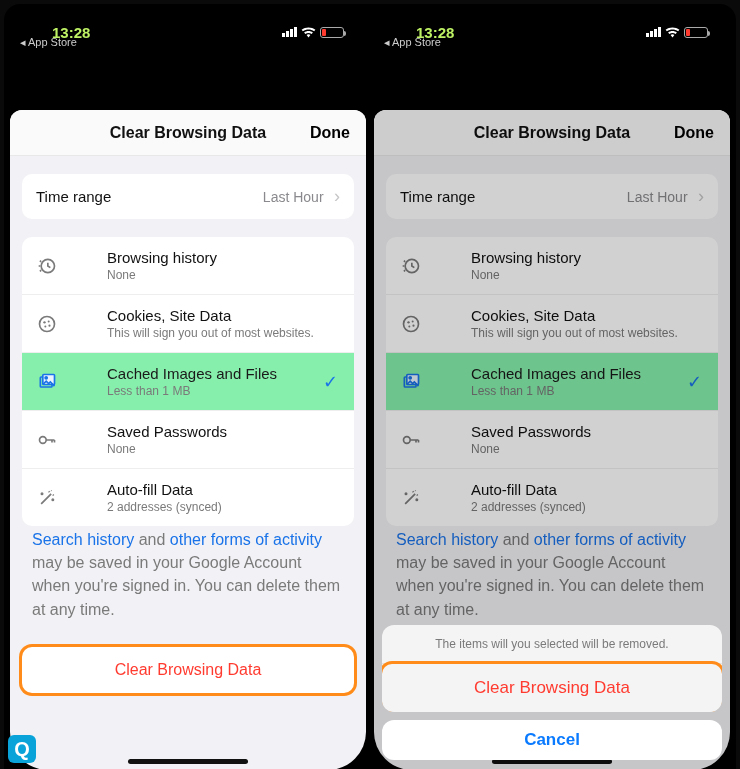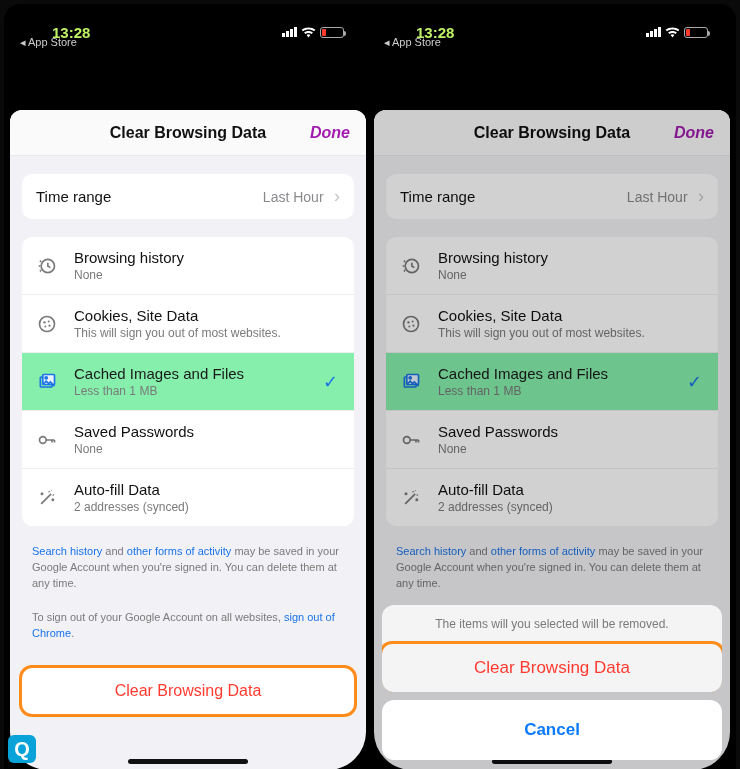--- a/index.html
+++ b/index.html
@@ -85,52 +85,53 @@
   .sheet-header {
     height: 46px;
     display: flex;
     align-items: center;
     justify-content: center;
     position: relative;
     background: #fafafa;
     border-bottom: 1px solid #e8e8e8;
   }
   .sheet-title { font-size: 16px; font-weight: 600; color:#111; }
-  .done-btn { position:absolute; right:16px; color:#a21caf; font-size:16px; font-weight:600;font-style:italic; }
+  .done-btn { position:absolute; right:16px; color:#000000; font-size:16px; font-weight:600; }
   .group {
     margin: 18px 12px 0;
     background:#fff;
     border-radius: 10px;
     overflow:hidden;
   }
   .row {
     display:flex; align-items:center;
     padding: 12px 14px;
     border-bottom: 1px solid #eee;
     position: relative;
+    gap: 33px;
   }
   .row:last-child { border-bottom:none; }
   .row.time { justify-content: space-between; }
   .row .label-pair { flex:1; margin-left: 16px; }
   .row .title { font-size:15px; color:#111; font-weight:500; }
   .row .sub { font-size:12px; color:#7a7a7a; margin-top:2px; }
   .chev { color:#c6c6c8; font-size:18px; margin-left:6px; }
   .tr-val { color:#8a8a8e; font-size:14px; }
   .ic {
     width: 22px; height:22px; display:flex; align-items:center; justify-content:center;
     color:#7a7a7a; flex-shrink:0;
   }
   .ic svg { width:20px; height:20px; }
   .row.selected { background:#86efac; }
   .row.selected .ic { color:#1a73e8; }
   .row.selected .title { color:#1a1a1a; }
   .check { color:#1a73e8; font-size:18px; position:absolute; right:16px; }
   .info-text {
-    margin: 18px 22px 0;
-    font-size: 11px;
+    margin: 2px 22px 0;
+    font-size: 16px;
     color: #7a7a7a;
     line-height: 1.45;
   }
   .info-text a { color:#1a73e8; text-decoration:none; }
   .clear-btn {
     margin: 26px 12px 0;
     background:#fff;
     border-radius:10px;
     text-align:center;
     padding: 14px 0;
@@ -151,21 +152,21 @@
   }
   .as-top {
     background:#f6f6f6f0; border-radius:12px; overflow:hidden;
     backdrop-filter: blur(4px);
   }
   .as-msg { text-align:center; font-size:12px; color:#7a7a7a; padding:12px 8px; border-bottom:1px solid #e3e3e3;}
   .as-btn { text-align:center; font-size:17px; padding:14px 0; }
   .as-red { color:#ff3b30; }
   .as-cancel {
     margin-top:8px; background:#fff; border-radius:12px;
-    text-align:center; font-size:17px; color:#0a7aff; font-weight:600; padding:20px 0;
+    text-align:center; font-size:17px; color:#0a7aff; font-weight:600; padding:10px 0;
   }
   .watermark {
     position:absolute; left:8px; bottom:6px;
     display:flex; align-items:center; gap:4px;
     z-index:50;
   }
   .wm-logo {
     font-size:30px; font-weight:800; color:#0aa3d9;
   }
   .wm-q {
@@ -283,23 +284,20 @@
             <div class="label-pair">
               <div class="title">Auto-fill Data</div>
               <div class="sub">2 addresses (synced)</div>
             </div>
           </div>
         </div>
 
         <div class="info-text">
           <a>Search history</a><span> and </span><a>other forms of activity</a><span> may be saved in your Google Account when you're signed in. You can delete them at any time.</span>
         </div>
-        <div class="info-text">
-          <span>To sign out of your Google Account on all websites, </span><a>sign out of Chrome</a><span>.</span>
-        </div>
 
         <div class="clear-btn highlight">Clear Browsing Data</div>
 
         <div class="home-ind"></div>
       </div>
     </div>
   </div>
 
   <div class="phone">
     <div class="sheet-wrap">

